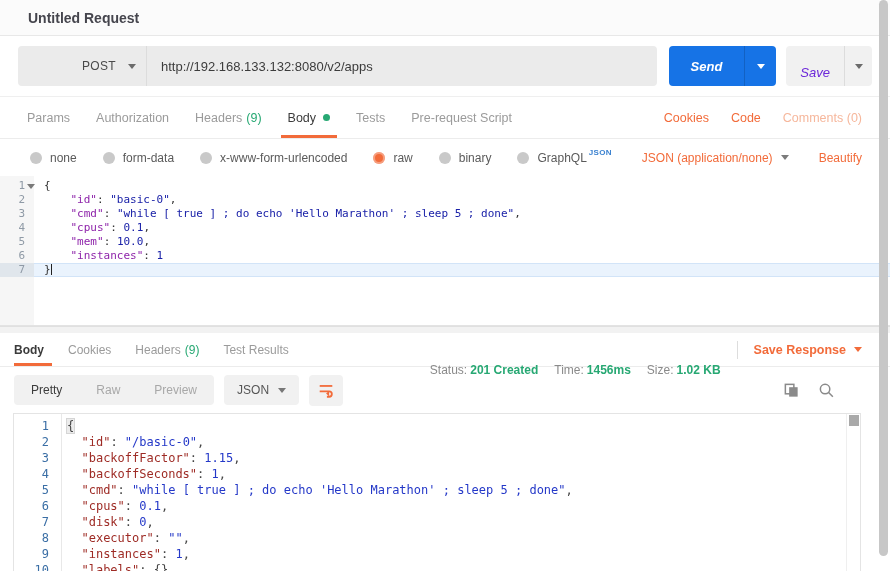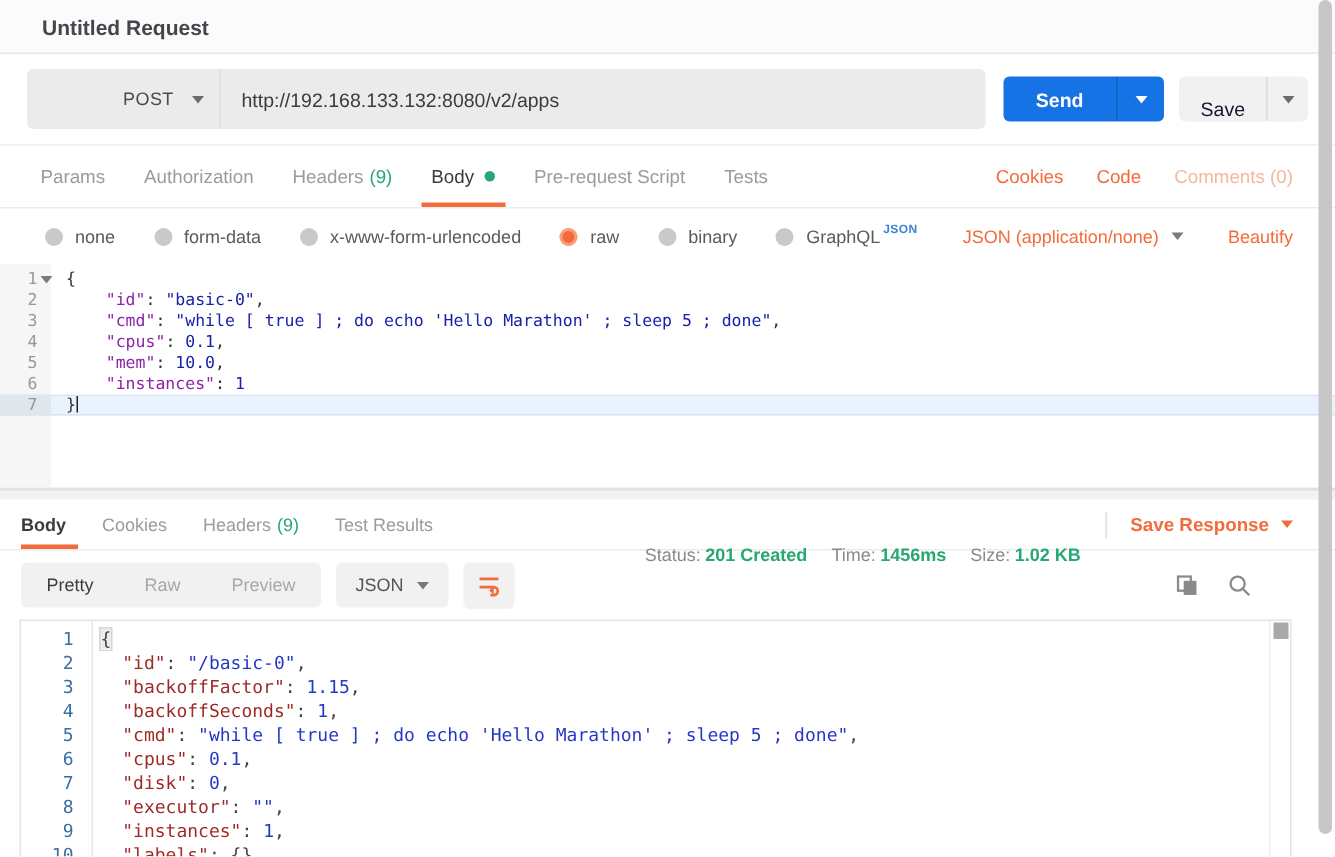--- a/index.html
+++ b/index.html
@@ -16,26 +16,26 @@
   .url-group { flex:1; height:40px; background:#ebebeb; border-radius:4px; display:flex; align-items:center; overflow:hidden;padding-left:22px; }
   .method { width:106px; height:100%; display:flex; align-items:center; padding-left:42px; position:relative; cursor:pointer; flex:none; }
   .method span { font-size:12px; color:#4a4a4a; letter-spacing:.3px; }
   .method .caret { position:absolute; right:10px; }
   .url-divider { width:1px; height:100%; background:#dcdcdc; flex:none; }
   .url-input { flex:1; height:100%; background:transparent; border:none; outline:none; font-size:13px; color:#3c3c3c; padding:0 14px; font-family:"Liberation Sans","DejaVu Sans",sans-serif; }
   .caret { width:0; height:0; border-left:4px solid transparent; border-right:4px solid transparent; border-top:5px solid #6b6b6b; display:inline-block; }
   .caret.white { border-top-color:#fff; }
   .caret.orange { border-top-color:#f26b3a; }
 
-  .split-btn { display:flex; height:30px; border-radius:4px; overflow:hidden; flex:none; }
+  .split-btn { display:flex; height:40px; border-radius:4px; overflow:hidden; flex:none;font-style:italic; }
   .send-btn { margin-left:12px; background:#1673e6; }
   .send-btn .main { color:#fff; font-size:13px; font-weight:bold; padding:0 22px; display:flex; align-items:center; cursor:pointer; }
   .send-btn .arrow { width:32px; display:flex; align-items:center; justify-content:center; border-left:1px solid rgba(0,0,0,.15); cursor:pointer; }
   .save-btn { margin-left:10px; background:#f1f1f1; }
-  .save-btn .main { color:#0f172a; font-size:13px; padding:0 14px; display:flex; align-items:center; cursor:pointer;margin-top:12px; }
+  .save-btn .main { color:#6d28d9; font-size:13px; padding:0 14px; display:flex; align-items:center; cursor:pointer;margin-top:12px; }
   .save-btn .arrow { width:28px; display:flex; align-items:center; justify-content:center; border-left:1px solid #dcdcdc; cursor:pointer; }
 
   
   .tabs-row { height:42px; display:flex; align-items:stretch; border-bottom:1px solid #ececec; padding:0 28px 0 14px; }
   .tab { display:flex; align-items:center; padding:0 13px; font-size:12.5px; color:#9b9b9b; cursor:pointer; position:relative; }
   .tab .count { color:#27a873; margin-left:4px; }
   .tab.active { color:#3b3b3b; }
   .tab.active::after { content:""; position:absolute; left:6px; right:6px; bottom:0; height:3px; background:#f26b3a; }
   .tab .dot { width:7px; height:7px; border-radius:50%; background:#27a873; margin-left:7px; }
   .tabs-right { margin-left:auto; display:flex; align-items:center; gap:22px; }
@@ -163,24 +163,24 @@
       </div>
     <div class="tab">
         <span>Headers</span>
         <span class="count">(9)</span>
       </div>
     <div class="tab active">
         <span>Body</span>
         <i class="dot"></i>
       </div>
     <div class="tab">
+        <span>Tests</span>
+      </div>
+    <div class="tab">
         <span>Pre-request Script</span>
-      </div>
-    <div class="tab">
-        <span>Tests</span>
       </div>
     <div class="tabs-right">
       <span class="lnk">Cookies</span>
       <span class="lnk">Code</span>
       <span class="lnk muted">Comments (0)</span>
     </div>
   </div>
 
   <div class="radio-row">
     <div class="radio-opt">

